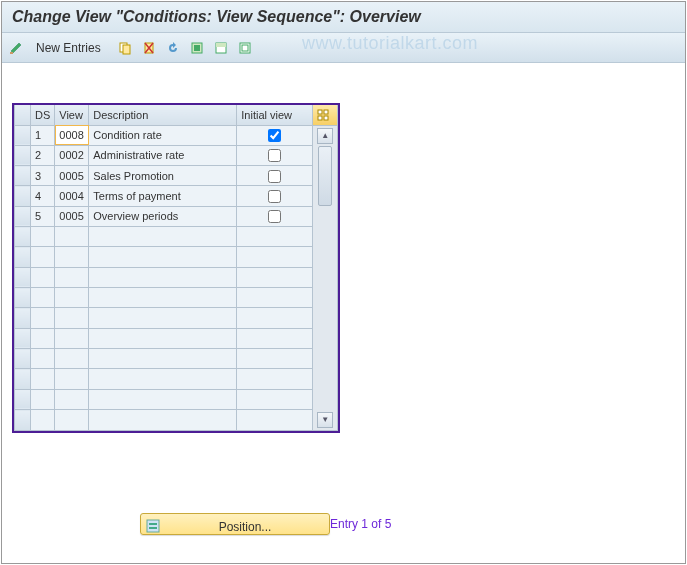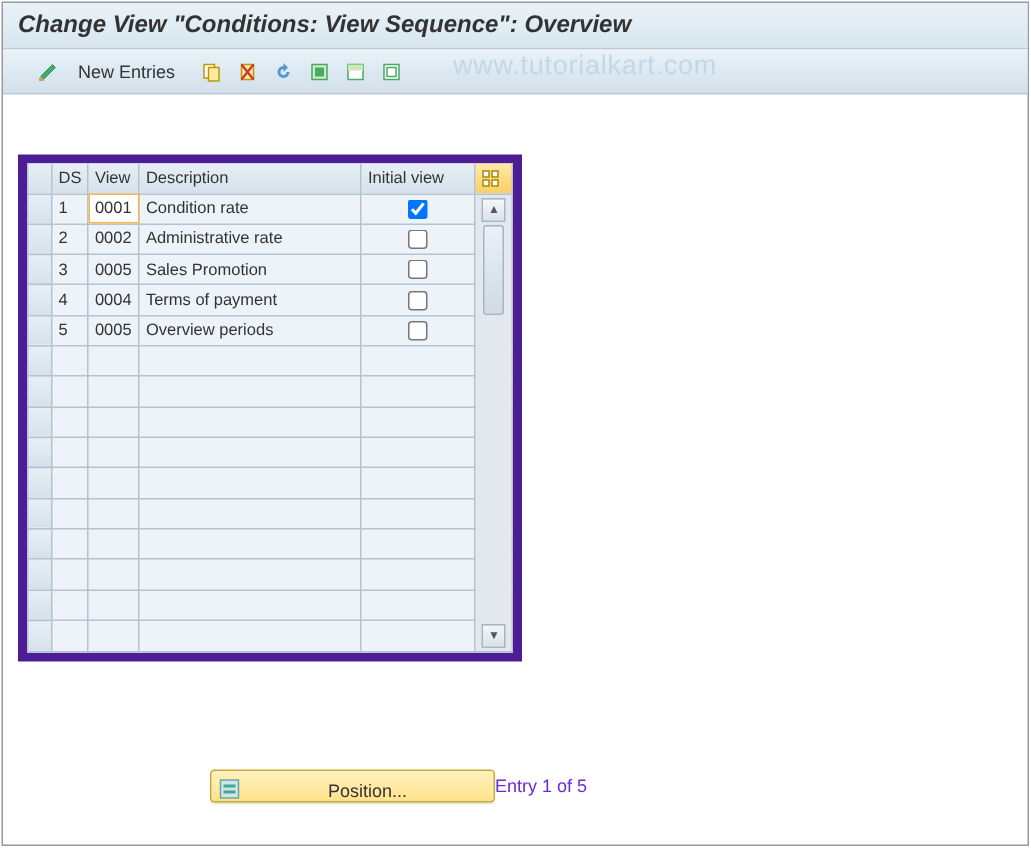--- a/index.html
+++ b/index.html
@@ -28,21 +28,21 @@
   }
   .title-text {
     font-size: 16px;
     font-weight: bold;
     font-style: italic;
     color: #333;
   }
   
   .toolbar {
     background: linear-gradient(#e9f2f8, #d2e0eb);
-    padding: 4px 20px;
+    padding: 4px 4px;
     border-bottom: 1px solid #b9c9d6;
     display: flex;
     align-items: center;
     gap: 4px;
     height: 30px;
     position: relative;
   }
   .toolbar .icon-btn {
     width: 20px;
     height: 20px;
@@ -69,21 +69,21 @@
     pointer-events: none;
     letter-spacing: 0.5px;
     opacity: 0.85;
   }
   
   .content {
     padding: 40px 10px 10px 10px;
   }
   
   .grid-wrap {
-    border: 6px solid #4c1d95;
+    border: 2px solid #4c1d95;
     display: inline-block;
     position: relative;
     background: #e6eef4;
   }
   table.grid {
     border-collapse: collapse;
     background: #e6eef4;
   }
   table.grid th, table.grid td {
     border: 1px solid #b5c3d0;
@@ -276,21 +276,21 @@
                   <rect x="7" y="7" width="4" height="4" fill="#fff" stroke="#a80"></rect>
                 </svg>
             </th>
           </tr>
         </thead>
         <tbody id="grid-body">
 
         <tr>
               <td class="row-sel"></td>
               <td class="col-ds">1</td>
-              <td class="col-view cell-view-first">0001</td>
+              <td class="col-view cell-view-first">0008</td>
               <td class="col-desc">Condition rate</td>
               <td class="col-init checkbox-wrap"><input type="checkbox" class="initchk" checked="" style=""></td>
               <td class="scroll-col" rowspan="15">
                 <div class="scrollbar">
                   <div class="scroll-btn">▲</div>
                   <div class="scroll-thumb"></div>
                   <div class="scroll-btn" style="position:absolute;bottom:0;">▼</div>
                 </div>
               </td>
             </tr>

